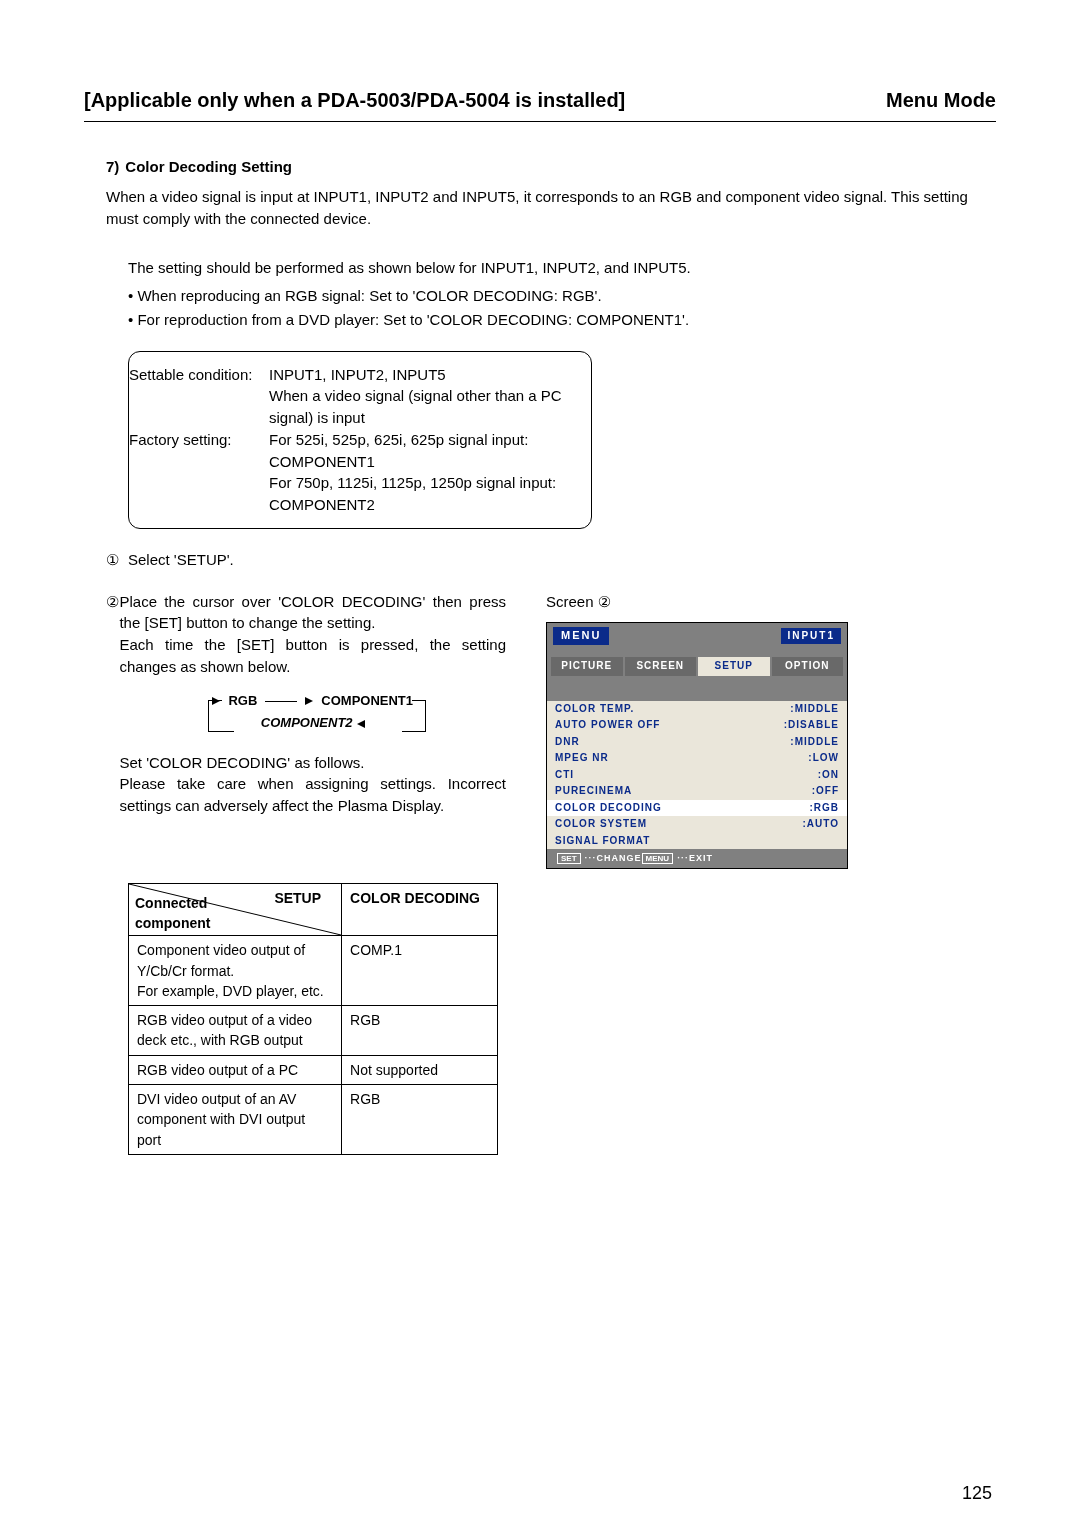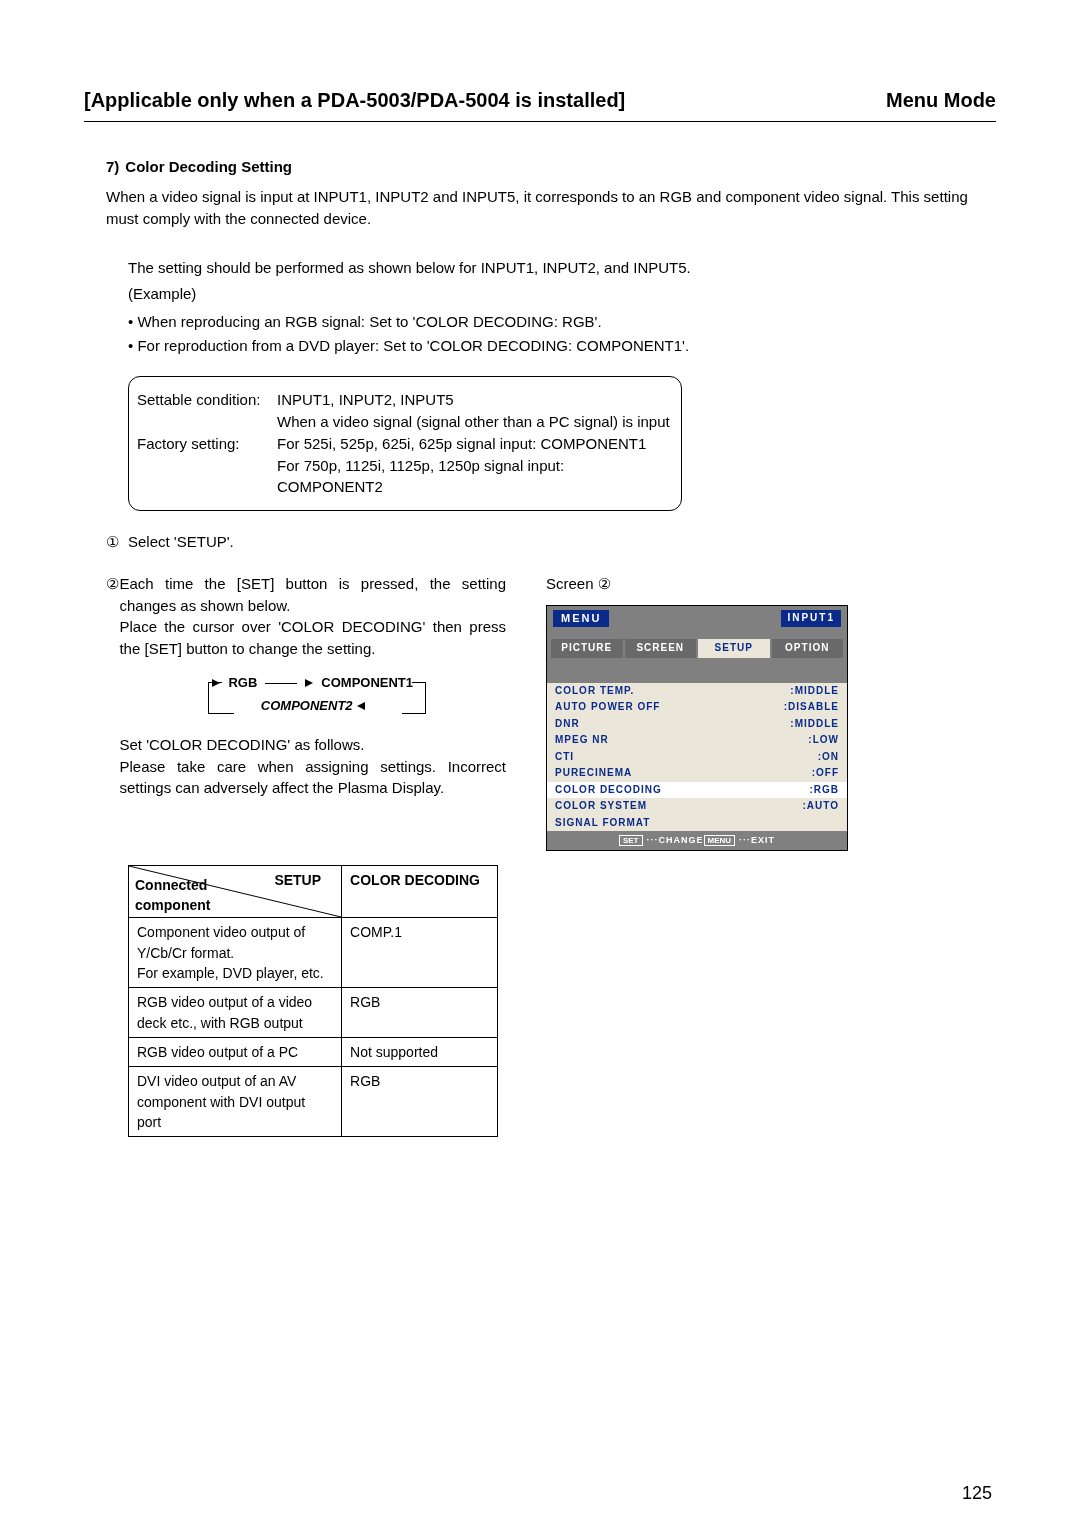--- a/index.html
+++ b/index.html
@@ -36,22 +36,22 @@
   .indent { margin-left: 22px; }
   .body-text { margin: 4px 0; }
 
   .bullets { margin: 6px 0 0 22px; }
   .bullets div { margin: 2px 0; }
 
   .cond-box {
     border: 1px solid #000;
     border-radius: 12px;
     margin: 20px 0 20px 22px;
-    width: 554px;
-    padding: 12px 8px;
+    width: 464px;
+    padding: 12px 0;
     font-size: 15px;
   }
   .cond-row { display: flex; align-items: flex-start; }
   .cond-label { width: 140px; display: inline-block; flex-shrink: 0;}
   .cond-body { flex: 1; }
 
   .steps { margin-top: 16px; margin-left: 0; }
   .step-row { display:flex; align-items:flex-start; margin-bottom: 20px; }
   .circ { width: 22px; display:inline-block; }
 
@@ -136,21 +136,21 @@
   .osd-top { display:flex; justify-content:space-between; padding: 4px 6px 4px 6px; align-items:center;}
   .osd-badge { background:#0b2b8a; color:#fff; padding:1px 8px; letter-spacing:2px;}
   .osd-input { background:#0b2b8a; color:#fff; padding:1px 6px; letter-spacing:2px; font-size:10px;}
   .osd-tabs { display:flex; padding: 8px 4px; gap:0; }
   .osd-tab { flex:1; background:#696969; color:#fff; text-align:center; padding:2px 0; font-size:10px; border-right:2px solid #808080;}
   .osd-tab:last-child{border-right:0;}
   .osd-tab.active { background:#eae6da; color:#0b2b8a; }
   .osd-rows { padding: 17px 0 0 0;}
   .osd-row { display:flex; color: #0b2b8a; background:#eae6da; padding:1px 8px; font-size:10px; justify-content:space-between;}
   .osd-row.sel { background:#ffffff; }
-  .osd-footer { display:flex; justify-content:center; color:#fff; font-weight:bold; font-size:9px; padding:3px 10px;}
+  .osd-footer { display:flex; justify-content:flex-start; color:#fff; font-weight:bold; font-size:9px; padding:3px 10px;}
   .key-box { border:1px solid #fff; padding:0 3px; margin-right:4px; font-size:8px; letter-spacing:0;}
 
   .screen-label { margin-bottom: 10px; font-size: 15px;}
   .page-num { position:absolute; bottom: 22px; right: 88px; font-size: 18px; }
 </style>
 </head>
 <body>
 
 <div class="page">
   <div class="header-row">
@@ -160,21 +160,20 @@
 
   <div class="content">
     <div style="display:flex; gap:6px;">
       <span style="font-weight:bold;">7)</span>
       <span class="sec-title">Color Decoding Setting</span>
     </div>
     <div class="indent body-text">When a video signal is input at INPUT1, INPUT2 and INPUT5, it corresponds to an RGB and component video signal. This setting must comply with the connected device.</div>
 
     <div class="indent" style="margin-top:28px;">
       <div class="body-text">The setting should be performed as shown below for INPUT1, INPUT2, and INPUT5.</div>
-      <div class="body-text">(Example)</div>
       <div class="bullets" style="margin-left:0;">
         <div>• When reproducing an RGB signal:    Set to 'COLOR DECODING: RGB'.</div>
         <div>• For reproduction from a DVD player: Set to 'COLOR DECODING: COMPONENT1'.</div>
       </div>
     </div>
 
     <div class="cond-box">
       <div class="cond-row">
         <span class="cond-label">Settable condition:</span>
         <div class="cond-body">
@@ -195,22 +194,22 @@
       <div class="step-row">
         <span class="circ">①</span>
         <span>Select 'SETUP'.</span>
       </div>
 
       <div class="two-cols">
         <div class="left-col">
           <div class="step-row" style="margin-bottom:0;">
             <span class="circ">②</span>
             <div>
+              <div style="text-align:justify;">Place the cursor over 'COLOR DECODING' then press the [SET] button to change the setting.</div>
               <div style="text-align:justify;">Each time the [SET] button is pressed, the setting changes as shown below.</div>
-              <div style="text-align:justify;">Place the cursor over 'COLOR DECODING' then press the [SET] button to change the setting.</div>
 
               <div class="cycle">
                 <span class="vline-l"></span>
                   <span class="vline-r"></span>
                 <span class="hline-top-l"></span>
                   <span class="hline-top-r"></span>
                 <span class="hline-bot-l"></span>
                   <span class="hline-bot-r"></span>
                 <div class="cycle-top">
                   <span class="arrow-head-r"></span>

